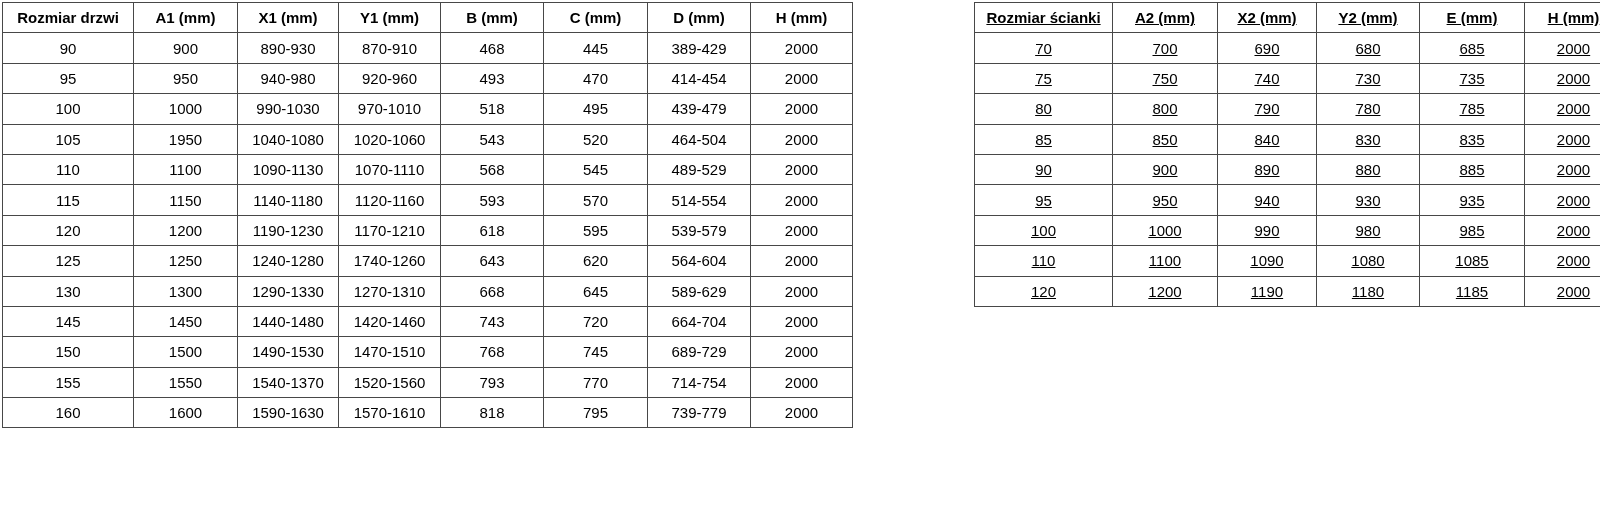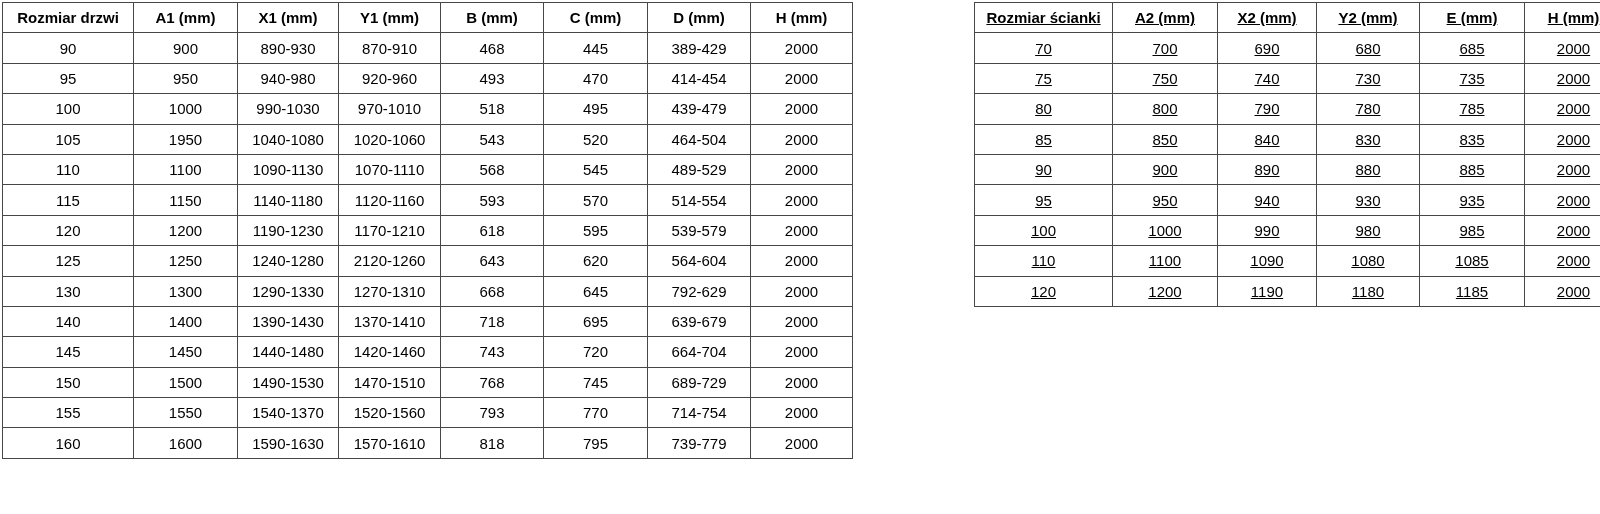--- a/index.html
+++ b/index.html
@@ -143,44 +143,34 @@
           <td>1170-1210</td>
           <td>618</td>
           <td>595</td>
           <td>539-579</td>
           <td>2000</td>
         </tr>
         <tr>
           <td>125</td>
           <td>1250</td>
           <td>1240-1280</td>
-          <td>2120-1260</td>
+          <td>1740-1260</td>
           <td>643</td>
           <td>620</td>
           <td>564-604</td>
           <td>2000</td>
         </tr>
         <tr>
           <td>130</td>
           <td>1300</td>
           <td>1290-1330</td>
           <td>1270-1310</td>
           <td>668</td>
           <td>645</td>
-          <td>792-629</td>
-          <td>2000</td>
-        </tr>
-        <tr>
-          <td>140</td>
-          <td>1400</td>
-          <td>1390-1430</td>
-          <td>1370-1410</td>
-          <td>718</td>
-          <td>695</td>
-          <td>639-679</td>
+          <td>589-629</td>
           <td>2000</td>
         </tr>
         <tr>
           <td>145</td>
           <td>1450</td>
           <td>1440-1480</td>
           <td>1420-1460</td>
           <td>743</td>
           <td>720</td>
           <td>664-704</td>

